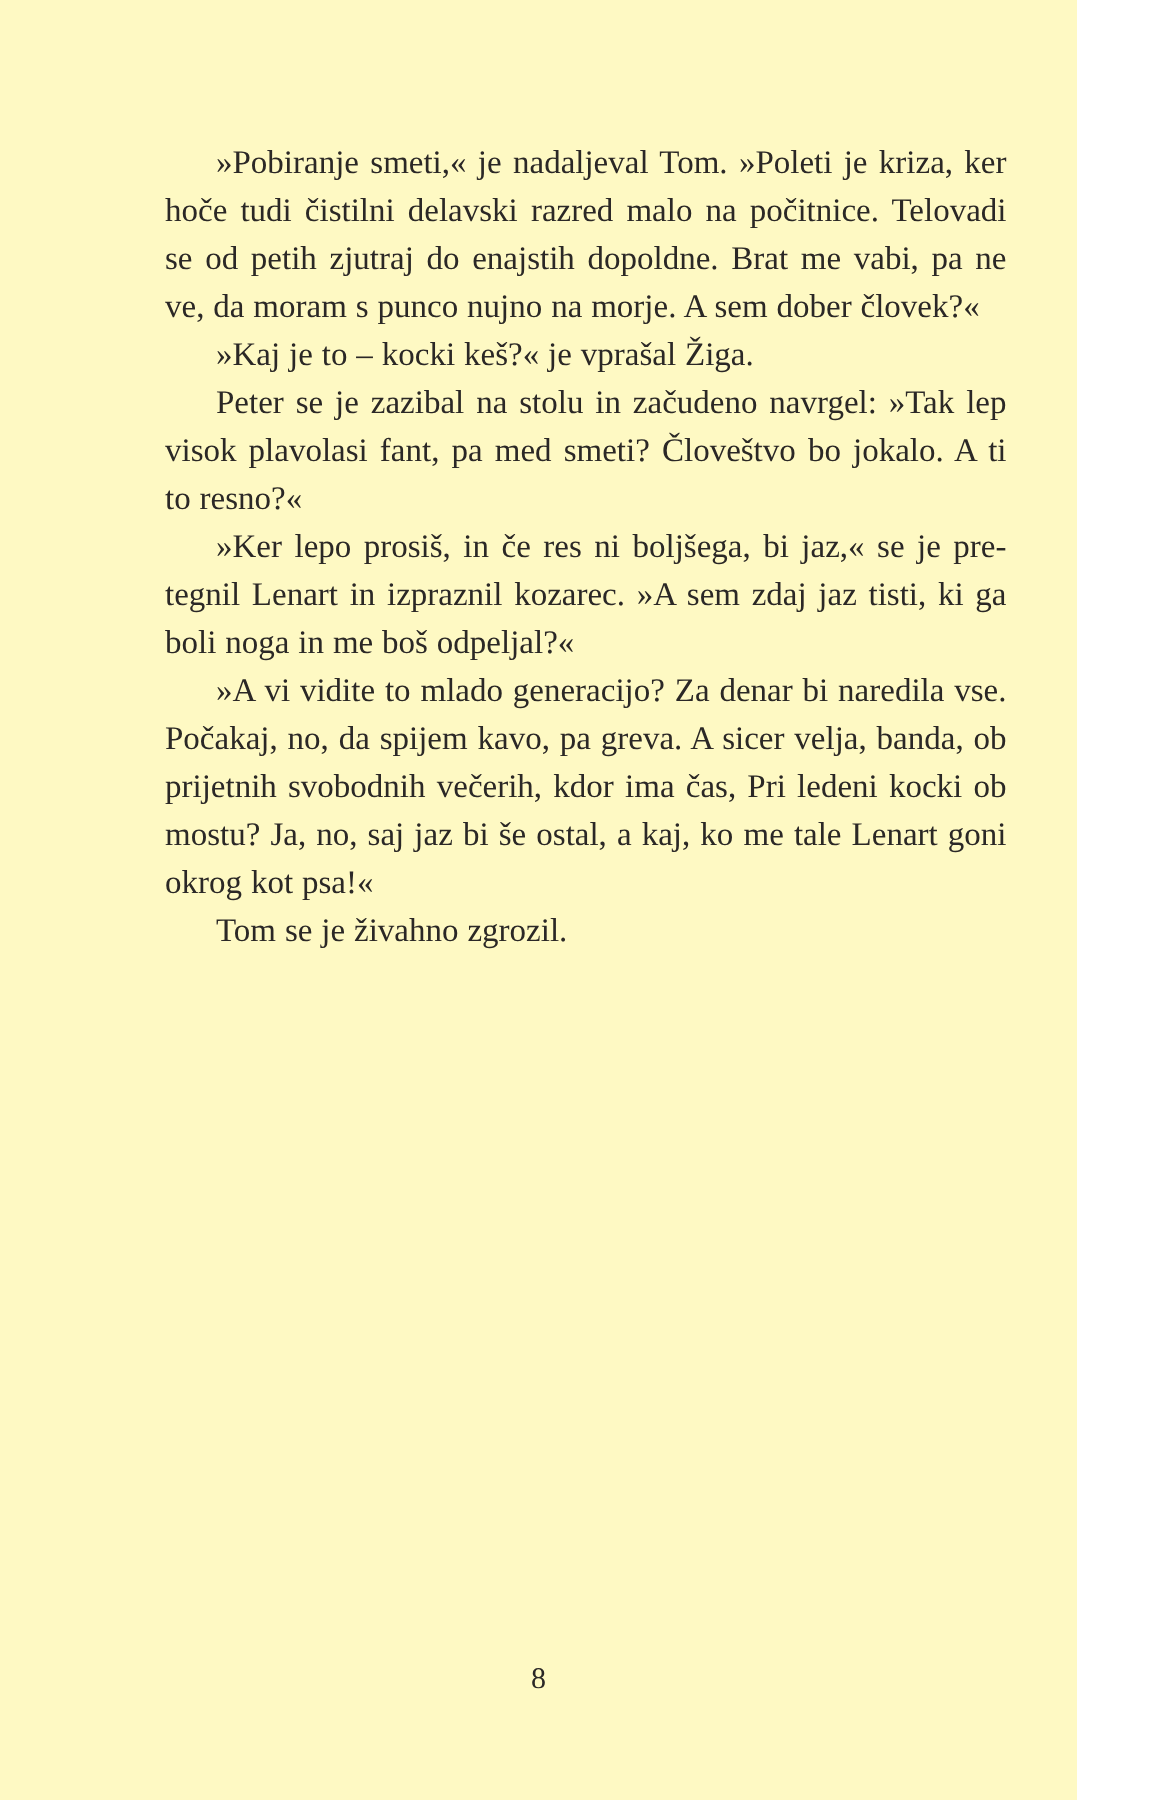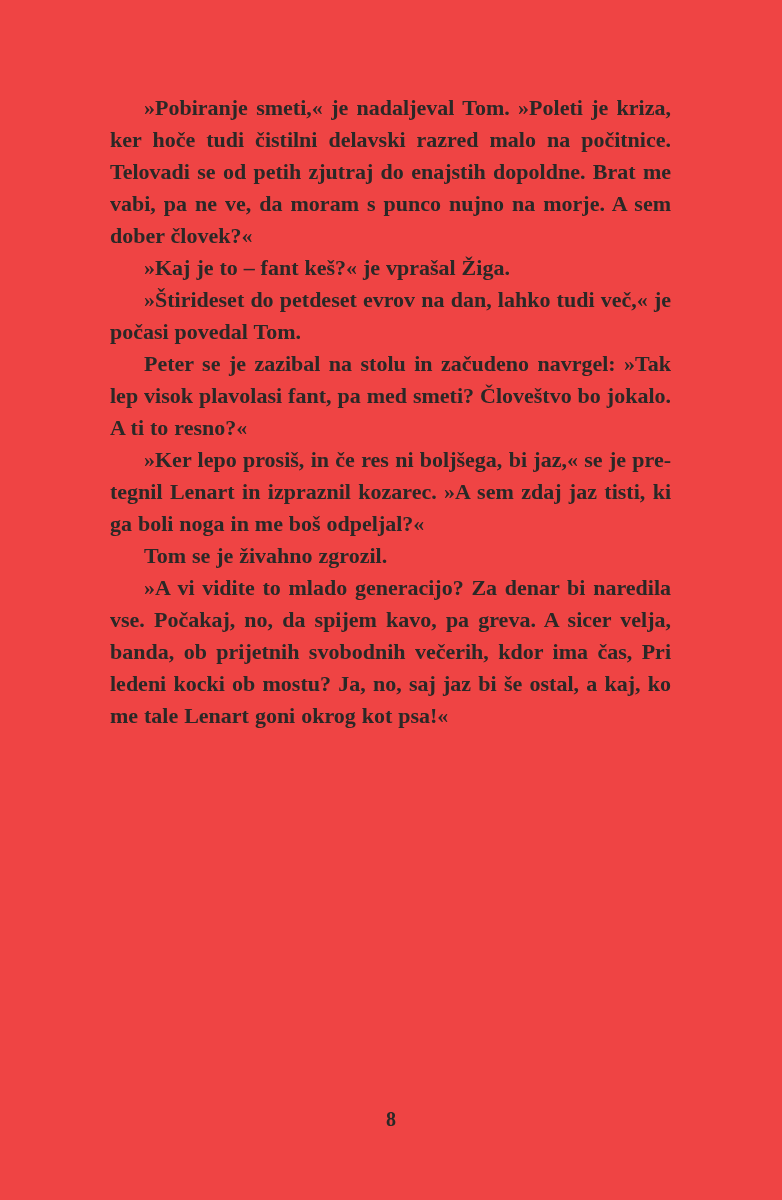--- a/index.html
+++ b/index.html
@@ -2,27 +2,26 @@
 <html><head>
 <meta charset="utf-8">
 <style>
   html, body {
     margin: 0;
     padding: 0;
     background: #ffffff;
   }
   .page {
     position: relative;
-    width: 782px;
+    width: 718px;
     height: 1200px;
-    background: #ef4444;
+    background: #fef9c3;
     font-family: "Liberation Serif", "DejaVu Serif", serif;
     color: #2b2826;
     overflow: hidden;
-    font-weight: bold;
   }
   .text-block {
     position: absolute;
     left: 110px;
     top: 92px;
     width: 561px;
     text-align: justify;
     font-size: 22px;
     line-height: 32px;
   }
@@ -43,21 +42,20 @@
     font-size: 20px;
     color: #2b2826;
   }
 </style>
 </head>
 <body>
 
 <div class="page">
   <div class="text-block">
     <p class="para">»Pobiranje smeti,« je nadaljeval Tom. »Poleti je kriza, ker hoče tudi čistilni delavski razred malo na počitnice. Telo­vadi se od petih zjutraj do enajstih dopoldne. Brat me vabi, pa ne ve, da moram s punco nujno na morje. A sem dober človek?«</p>
-    <p class="para">»Kaj je to – fant keš?« je vprašal Žiga.</p>
-    <p class="para">»Štirideset do petdeset evrov na dan, lahko tudi več,« je počasi povedal Tom.</p>
+    <p class="para">»Kaj je to – kocki keš?« je vprašal Žiga.</p>
     <p class="para">Peter se je zazibal na stolu in začudeno navrgel: »Tak lep visok plavolasi fant, pa med smeti? Človeštvo bo jokalo. A ti to resno?«</p>
     <p class="para">»Ker lepo prosiš, in če res ni boljšega, bi jaz,« se je pre­tegnil Lenart in izpraznil kozarec. »A sem zdaj jaz tisti, ki ga boli noga in me boš odpeljal?«</p>
+    <p class="para">»A vi vidite to mlado generacijo? Za denar bi naredila vse. Počakaj, no, da spijem kavo, pa greva. A sicer velja, ban­da, ob prijetnih svobodnih večerih, kdor ima čas, Pri ledeni kocki ob mostu? Ja, no, saj jaz bi še ostal, a kaj, ko me tale Lenart goni okrog kot psa!«</p>
     <p class="para">Tom se je živahno zgrozil.</p>
-    <p class="para">»A vi vidite to mlado generacijo? Za denar bi naredila vse. Počakaj, no, da spijem kavo, pa greva. A sicer velja, ban­da, ob prijetnih svobodnih večerih, kdor ima čas, Pri ledeni kocki ob mostu? Ja, no, saj jaz bi še ostal, a kaj, ko me tale Lenart goni okrog kot psa!«</p>
   </div>
   <div class="page-number">8</div>
 </div>
 
 </body></html>

